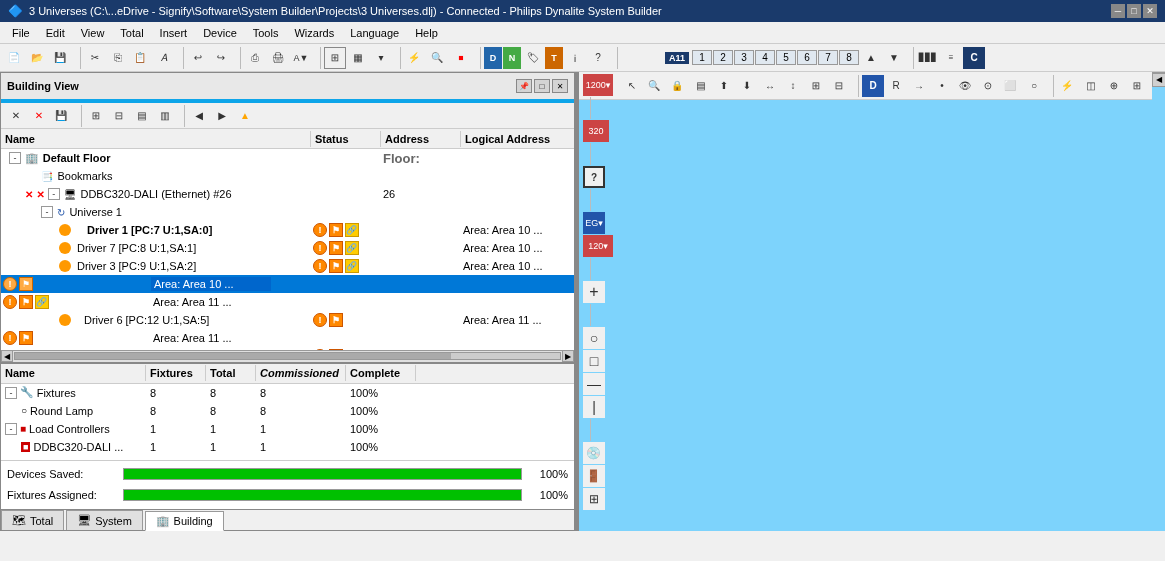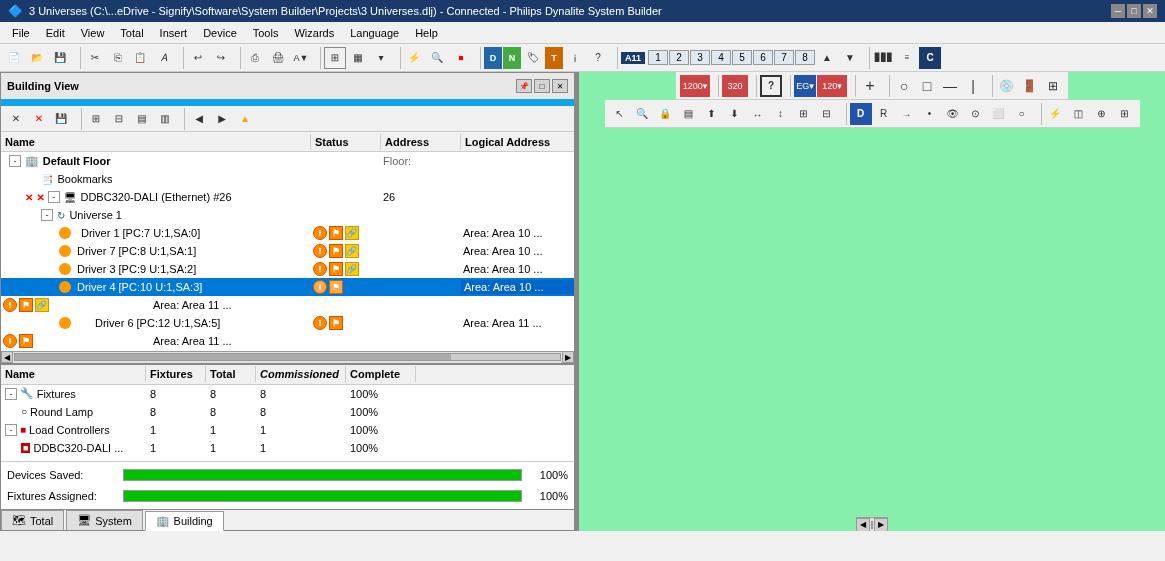--- a/index.html
+++ b/index.html
@@ -17,21 +17,21 @@
 
     
     .toolbar { background: #f0f0f0; height: 28px; display: flex; align-items: center; border-bottom: 1px solid #ccc; padding: 2px 4px; gap: 1px; flex-wrap: nowrap; }
     .tb-btn { width: 22px; height: 22px; background: #f0f0f0; border: 1px solid transparent; cursor: pointer; display: flex; align-items: center; justify-content: center; font-size: 10px; color: #333; }
     .tb-sep { width: 6px; height: 22px; border-right: 1px solid #bbb; margin: 0 2px; }
     .tb-badge { background: #1a3a6b; color: white; font-size: 9px; padding: 1px 4px; font-weight: bold; }
     .tb-num { background: #e0e8f0; border: 1px solid #999; padding: 1px 4px; font-size: 10px; min-width: 20px; text-align: center; }
 
     
     .left-panel { width: 575px; min-width: 575px; background: white; border: 1px solid #888; display: flex; flex-direction: column; }
-    .panel-titlebar { background: #e8e8e8; height: 22px; display: flex; align-items: center; justify-content: space-between; padding: 13px 6px; border-bottom: 7px solid #0ea5e9; }
+    .panel-titlebar { background: #e8e8e8; height: 22px; display: flex; align-items: center; justify-content: space-between; padding: 13px 6px; border-bottom: 4px solid #0ea5e9; }
     .panel-title { font-size: 11px; font-weight: bold; }
     .panel-controls { display: flex; gap: 2px; }
     .panel-btn { width: 16px; height: 14px; background: #d4d4d4; border: 1px solid #888; font-size: 8px; cursor: pointer; display: flex; align-items: center; justify-content: center; }
 
     
     .panel-toolbar { background: #f0f0f0; height: 26px; display: flex; align-items: center; border-bottom: 1px solid #ccc; padding: 2px 4px; gap: 1px; }
 
     
     .tree-view { flex: 1; overflow-y: auto; overflow-x: auto; background: white; }
     .tree-header { display: flex; background: #f0f0f0; border-bottom: 1px solid #ccc; height: 20px; align-items: center; font-size: 11px; font-weight: bold; }
@@ -70,21 +70,21 @@
     .progress-bar-container { flex: 1; height: 12px; background: #e0e0e0; border: 1px solid #999; }
     .progress-bar { height: 100%; background: #00c000; }
     .progress-pct { width: 40px; font-size: 11px; text-align: right; }
 
     
     .bottom-tabs { height: 22px; display: flex; align-items: flex-end; border-top: 1px solid #888; background: #f0f0f0; }
     .tab { height: 20px; padding: 2px 10px; font-size: 11px; cursor: pointer; border: 1px solid #999; border-bottom: none; background: #e0e0e0; display: flex; align-items: center; gap: 4px; margin-right: 2px; }
     .tab.active { background: white; border-bottom: 1px solid white; margin-bottom: -1px; }
 
     
-    .right-panel { flex: 1; background: #86efac; display: flex; flex-direction: column; overflow: hidden; align-items: center; }
+    .right-panel { flex: 1; background: #7dd3fc; display: flex; flex-direction: row; overflow: hidden; }
     .right-toolbar { background: #f0f0f0; height: 28px; display: flex; align-items: center; border-bottom: 1px solid #ccc; padding: 2px 4px; gap: 1px; flex-wrap: nowrap; }
     .canvas-area { flex: 1; background: #787878; position: relative; overflow: hidden; }
     .default-floor-label { position: absolute; background: white; border: 1px solid #ccc; padding: 4px 12px; font-size: 13px; font-weight: bold; cursor: pointer; }
 
     .orange-circle { width: 12px; height: 12px; border-radius: 50%; background: #ff9900; display: inline-block; }
 
     
     .status-icon { width: 14px; height: 14px; display: inline-flex; align-items: center; justify-content: center; font-size: 9px; }
     .si-orange { background: #ff8800; border: 1px solid #cc5500; border-radius: 50%; color: white; font-weight: bold; }
     .si-orange-sq { background: #ff8800; border: 1px solid #cc5500; color: white; font-weight: bold; }
@@ -145,21 +145,21 @@
   <button class="tb-btn">🔍</button>
   <button class="tb-btn" style="color:red;">⏹</button>
   <div class="tb-sep"></div>
   <button class="tb-btn" style="background:#2266aa;color:white;width:18px;font-size:9px;font-weight:bold;">D</button>
   <button class="tb-btn" style="background:#44aa44;color:white;width:18px;font-size:9px;font-weight:bold;">N</button>
   <button class="tb-btn">🏷</button>
   <button class="tb-btn" style="background:#cc6600;color:white;width:18px;font-size:9px;font-weight:bold;">T</button>
   <button class="tb-btn">ℹ</button>
   <button class="tb-btn">?</button>
   <div class="tb-sep"></div>
-  <span class="tb-badge" style="margin-right:2px;">A11</span>
+  <span class="tb-badge" style="margin-right:2px;margin-left:44px;">A11</span>
   <button class="tb-num">1</button>
   <button class="tb-num">2</button>
   <button class="tb-num">3</button>
   <button class="tb-num">4</button>
   <button class="tb-num">5</button>
   <button class="tb-num">6</button>
   <button class="tb-num">7</button>
   <button class="tb-num">8</button>
   <button class="tb-btn">▲</button>
   <button class="tb-btn">▼</button>
@@ -213,21 +213,21 @@
 
         <div class="tree-row">
           <div class="tree-cell tree-cell-name">
             <span class="indent" style="width:4px;"></span>
             <button class="expand-btn">-</button>
             <span style="color:#f0a000;margin-left:2px;">🏢</span>
             <span style="font-weight:bold;margin-left:2px;">Default Floor</span>
           </div>
           <div class="tree-cell tree-cell-status"></div>
           <div class="tree-cell tree-cell-addr">
-            <div style="font-size:11px;color:#666;">Floor:</div>
+            <div style="font-size:13px;color:#666;font-weight:bold;">Floor:</div>
           </div>
           <div class="tree-cell tree-cell-logical"></div>
 
         </div>
 
         <div class="tree-row">
           <div class="tree-cell tree-cell-name">
             <span class="indent" style="width:20px;"></span>
             <span style="width:12px;display:inline-block;"></span>
             <span style="font-size:10px;margin-left:2px;">📑</span>
@@ -266,21 +266,21 @@
           <div class="tree-cell tree-cell-logical"></div>
 
         </div>
 
         <div class="tree-row">
           <div class="tree-cell tree-cell-name">
             <span class="indent" style="width:52px;"></span>
             <span class="node-icon">
                 <span class="orange-circle"></span>
               </span>
-            <span style="margin-left:6px;">Driver 1 [PC:7 U:1,SA:0]</span>
+            <span style="margin-left:12px;font-weight:bold;">Driver 1 [PC:7 U:1,SA:0]</span>
           </div>
           <div class="tree-cell tree-cell-status">
             <span class="status-icon si-orange">!</span>
             <span class="status-icon si-orange-sq">⚑</span>
             <span class="status-icon si-yellow-sq">🔗</span>
           </div>
           <div class="tree-cell tree-cell-addr"></div>
           <div class="tree-cell tree-cell-logical">Area: Area 10 ...</div>
 
         </div>
@@ -315,54 +315,47 @@
             <span class="status-icon si-orange">!</span>
             <span class="status-icon si-orange-sq">⚑</span>
             <span class="status-icon si-yellow-sq">🔗</span>
           </div>
           <div class="tree-cell tree-cell-addr"></div>
           <div class="tree-cell tree-cell-logical">Area: Area 10 ...</div>
 
         </div>
 
         <div class="tree-row selected">
+          <div class="tree-cell tree-cell-status">
+            <span class="status-icon" style="background:#ffaa44;border-radius:50%;border:1px solid #cc6600;color:white;width:14px;height:14px;display:inline-flex;align-items:center;justify-content:center;font-size:9px;font-weight:bold;">!</span>
+            <span class="status-icon" style="background:#ffaa44;border:1px solid #cc6600;color:white;width:14px;height:14px;display:inline-flex;align-items:center;justify-content:center;font-size:9px;">⚑</span>
+          </div>
+          <div class="tree-cell tree-cell-addr"></div>
+          <div class="tree-cell tree-cell-logical" style="background:#0066cc;color:white;padding:1px 3px;">Area: Area 10 ...</div>
+
+        </div>
+
+        <div class="tree-row">
+          <div class="tree-cell tree-cell-status">
+            <span class="status-icon si-orange">!</span>
+            <span class="status-icon si-orange-sq">⚑</span>
+            <span class="status-icon si-yellow-sq">🔗</span>
+          </div>
+          <div class="tree-cell tree-cell-addr"></div>
+          <div class="tree-cell tree-cell-logical">Area: Area 11 ...</div>
+
+        </div>
+
+        <div class="tree-row">
           <div class="tree-cell tree-cell-name">
             <span class="indent" style="width:52px;"></span>
             <span class="node-icon">
                 <span class="orange-circle"></span>
               </span>
-            <span style="margin-left:2px;">Driver 4 [PC:10 U:1,SA:3]</span>
-          </div>
-          <div class="tree-cell tree-cell-status">
-            <span class="status-icon" style="background:#ffaa44;border-radius:50%;border:1px solid #cc6600;color:white;width:14px;height:14px;display:inline-flex;align-items:center;justify-content:center;font-size:9px;font-weight:bold;">!</span>
-            <span class="status-icon" style="background:#ffaa44;border:1px solid #cc6600;color:white;width:14px;height:14px;display:inline-flex;align-items:center;justify-content:center;font-size:9px;">⚑</span>
-          </div>
-          <div class="tree-cell tree-cell-addr"></div>
-          <div class="tree-cell tree-cell-logical" style="background:#0066cc;color:white;padding:1px 3px;">Area: Area 10 ...</div>
-
-        </div>
-
-        <div class="tree-row">
-          <div class="tree-cell tree-cell-status">
-            <span class="status-icon si-orange">!</span>
-            <span class="status-icon si-orange-sq">⚑</span>
-            <span class="status-icon si-yellow-sq">🔗</span>
-          </div>
-          <div class="tree-cell tree-cell-addr"></div>
-          <div class="tree-cell tree-cell-logical">Area: Area 11 ...</div>
-
-        </div>
-
-        <div class="tree-row">
-          <div class="tree-cell tree-cell-name">
-            <span class="indent" style="width:52px;"></span>
-            <span class="node-icon">
-                <span class="orange-circle"></span>
-              </span>
-            <span style="margin-left:20px;">Driver 6 [PC:12 U:1,SA:5]</span>
+            <span style="margin-left:9px;">Driver 6 [PC:12 U:1,SA:5]</span>
           </div>
           <div class="tree-cell tree-cell-status">
             <span class="status-icon si-orange">!</span>
             <span class="status-icon si-orange-sq">⚑</span>
           </div>
           <div class="tree-cell tree-cell-addr"></div>
           <div class="tree-cell tree-cell-logical">Area: Area 11 ...</div>
 
         </div>
 

